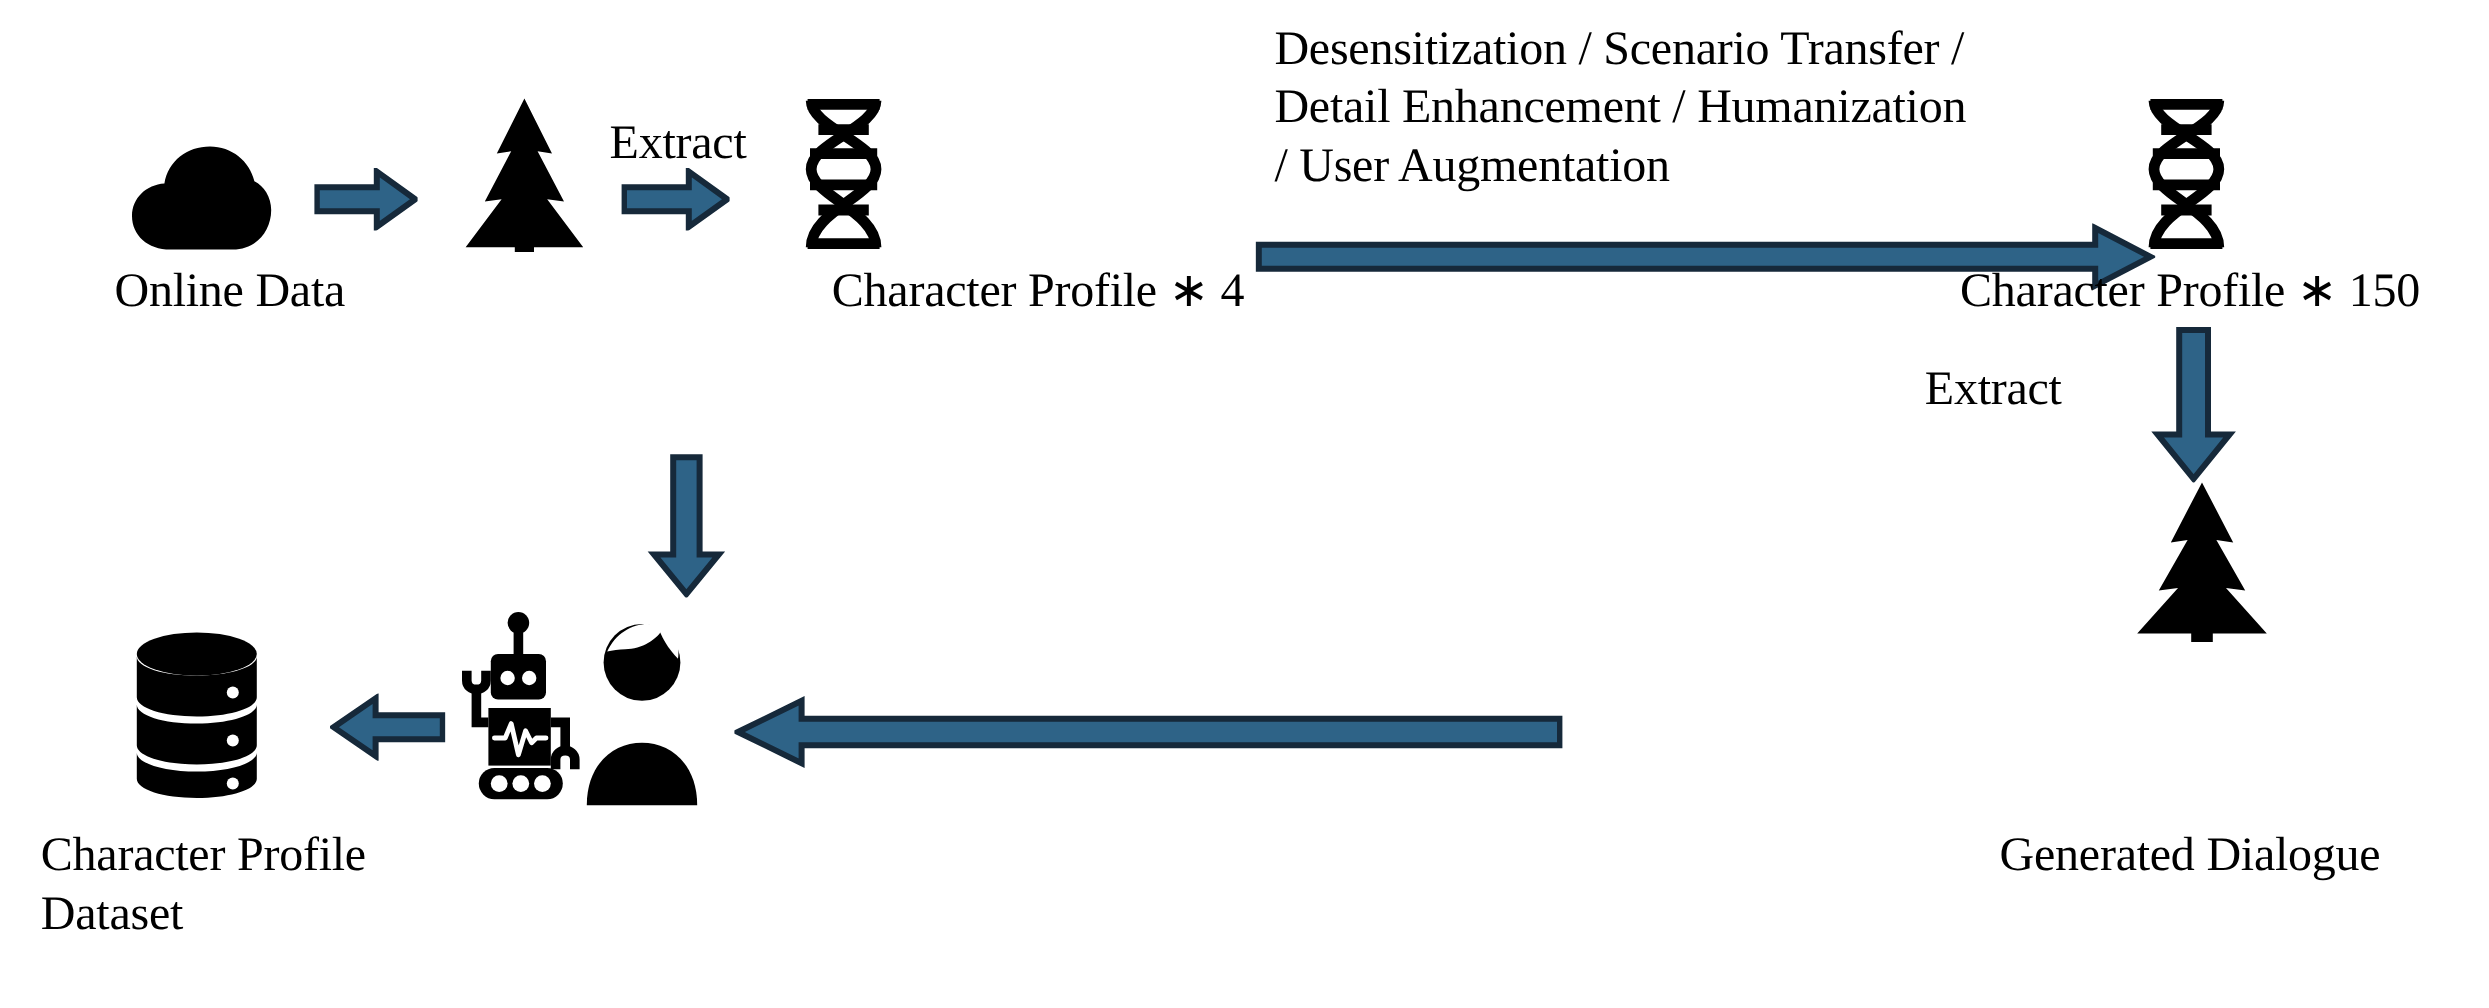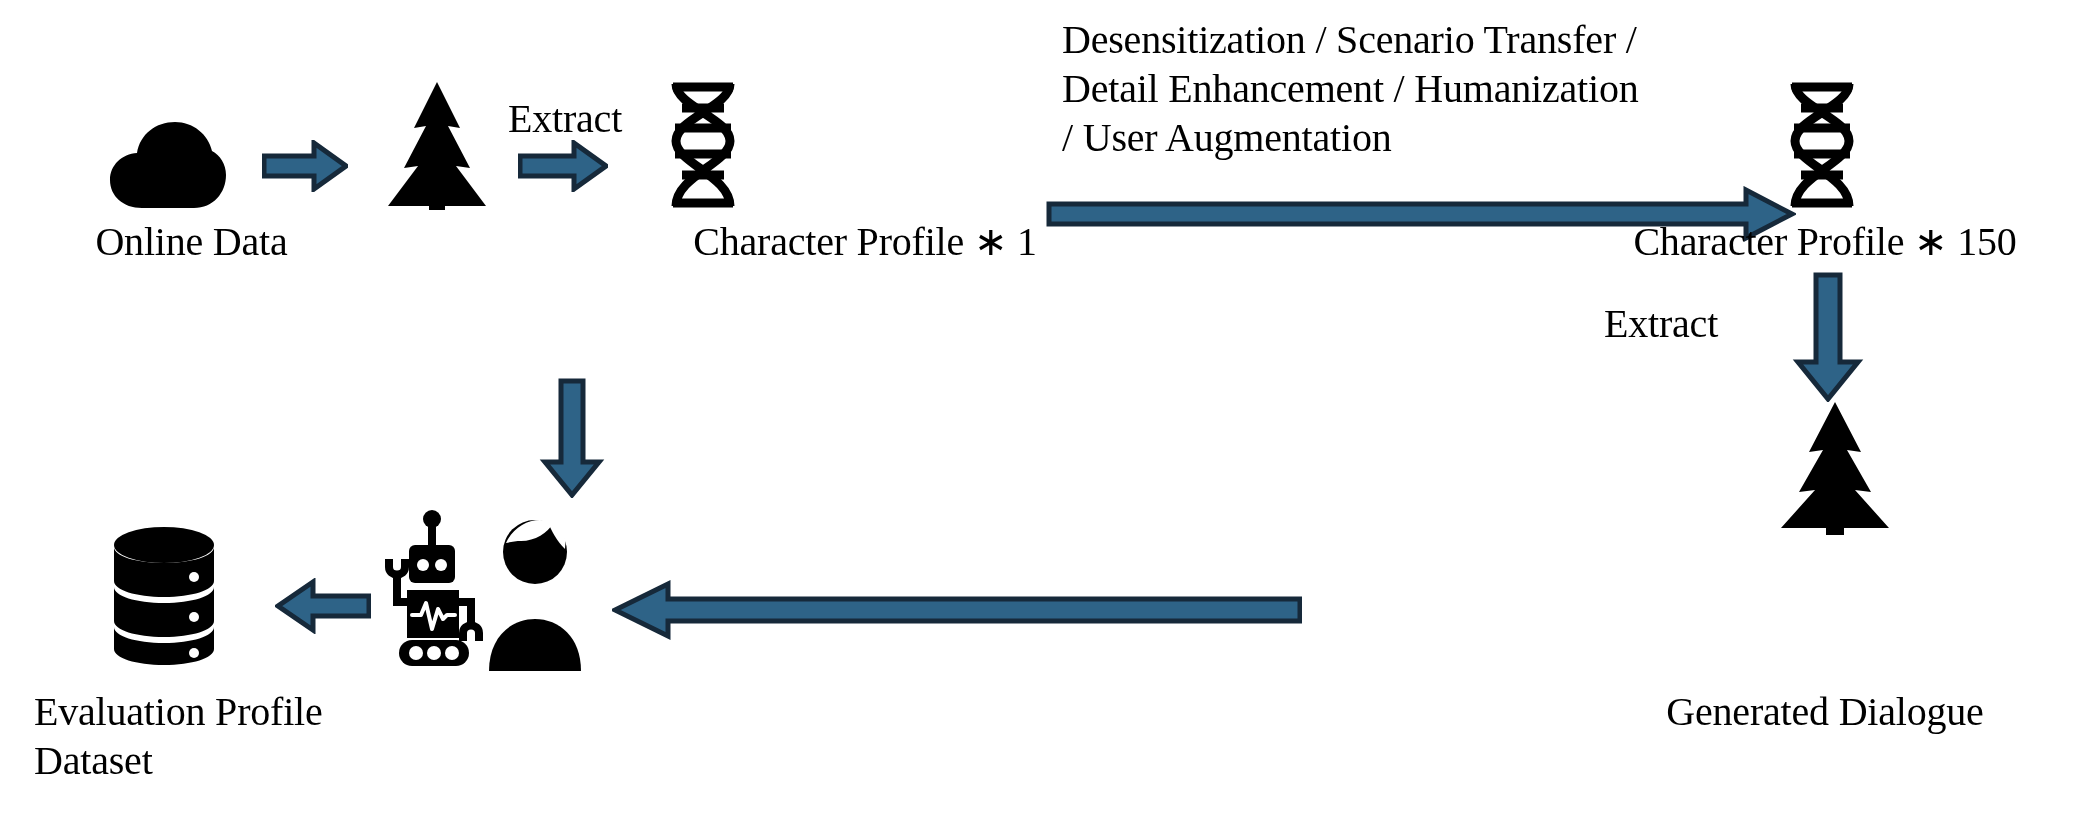--- a/index.html
+++ b/index.html
@@ -71,21 +71,21 @@
         <path d="M70 4 C70 26 16 39 16 61 C16 83 70 96 70 126"></path>
         <path d="M13 7 L73 7"></path>
         <path d="M22 28 L64 28"></path>
         <path d="M15 48 L71 48"></path>
         <path d="M15 74 L71 74"></path>
         <path d="M22 95 L64 95"></path>
         <path d="M13 123 L73 123"></path>
       </g>
     </svg>
   </div>
-  <div class="label center" style="left:545px; top:218px; width:640px;">Character Profile ∗ 1</div>
+  <div class="label center" style="left:545px; top:218px; width:640px;">Character Profile ∗ 4</div>
 
   <div class="label multiline" style="left:1062px; top:16px; width:720px;">Desensitization / Scenario Transfer /
 Detail Enhancement / Humanization
 / User Augmentation</div>
   <div class="arrow" style="left:1046px; top:186px; width:750px; height:56px;">
     <svg viewBox="0 0 750 56" width="750" height="56">
       <path d="M3 18 L700 18 L700 4 L746 28 L700 52 L700 38 L3 38 Z" fill="#2e6387" stroke="#16293a" stroke-width="5" stroke-linejoin="miter"></path>
     </svg>
   </div>
 
@@ -124,21 +124,21 @@
         <path d="M2 22 L2 56 C2 65 24 72 52 72 C80 72 102 65 102 56 L102 22 C102 31 80 38 52 38 C24 38 2 31 2 22 Z"></path>
         <ellipse cx="52" cy="20" rx="50" ry="18"></ellipse>
         <path d="M2 62 L2 96 C2 105 24 112 52 112 C80 112 102 105 102 96 L102 62 C102 71 80 78 52 78 C24 78 2 71 2 62 Z"></path>
         <path d="M2 102 L2 124 C2 133 24 140 52 140 C80 140 102 133 102 124 L102 102 C102 111 80 118 52 118 C24 118 2 111 2 102 Z"></path>
       </g>
       <circle cx="82" cy="52" r="5" fill="#ffffff"></circle>
       <circle cx="82" cy="92" r="5" fill="#ffffff"></circle>
       <circle cx="82" cy="128" r="5" fill="#ffffff"></circle>
     </svg>
   </div>
-  <div class="label multiline" style="left:34px; top:688px; width:330px;">Evaluation Profile
+  <div class="label multiline" style="left:34px; top:688px; width:330px;">Character Profile
 Dataset</div>
 
   <div class="arrow" style="left:275px; top:578px; width:96px; height:56px;">
     <svg viewBox="0 0 96 56" width="96" height="56">
       <path d="M94 18 L38 18 L38 4 L3 28 L38 52 L38 38 L94 38 Z" fill="#2e6387" stroke="#16293a" stroke-width="5" stroke-linejoin="miter"></path>
     </svg>
   </div>
 
   <div class="icon" style="left:385px; top:505px; width:200px; height:170px;">
     <svg viewBox="0 0 200 170" width="200" height="170">

